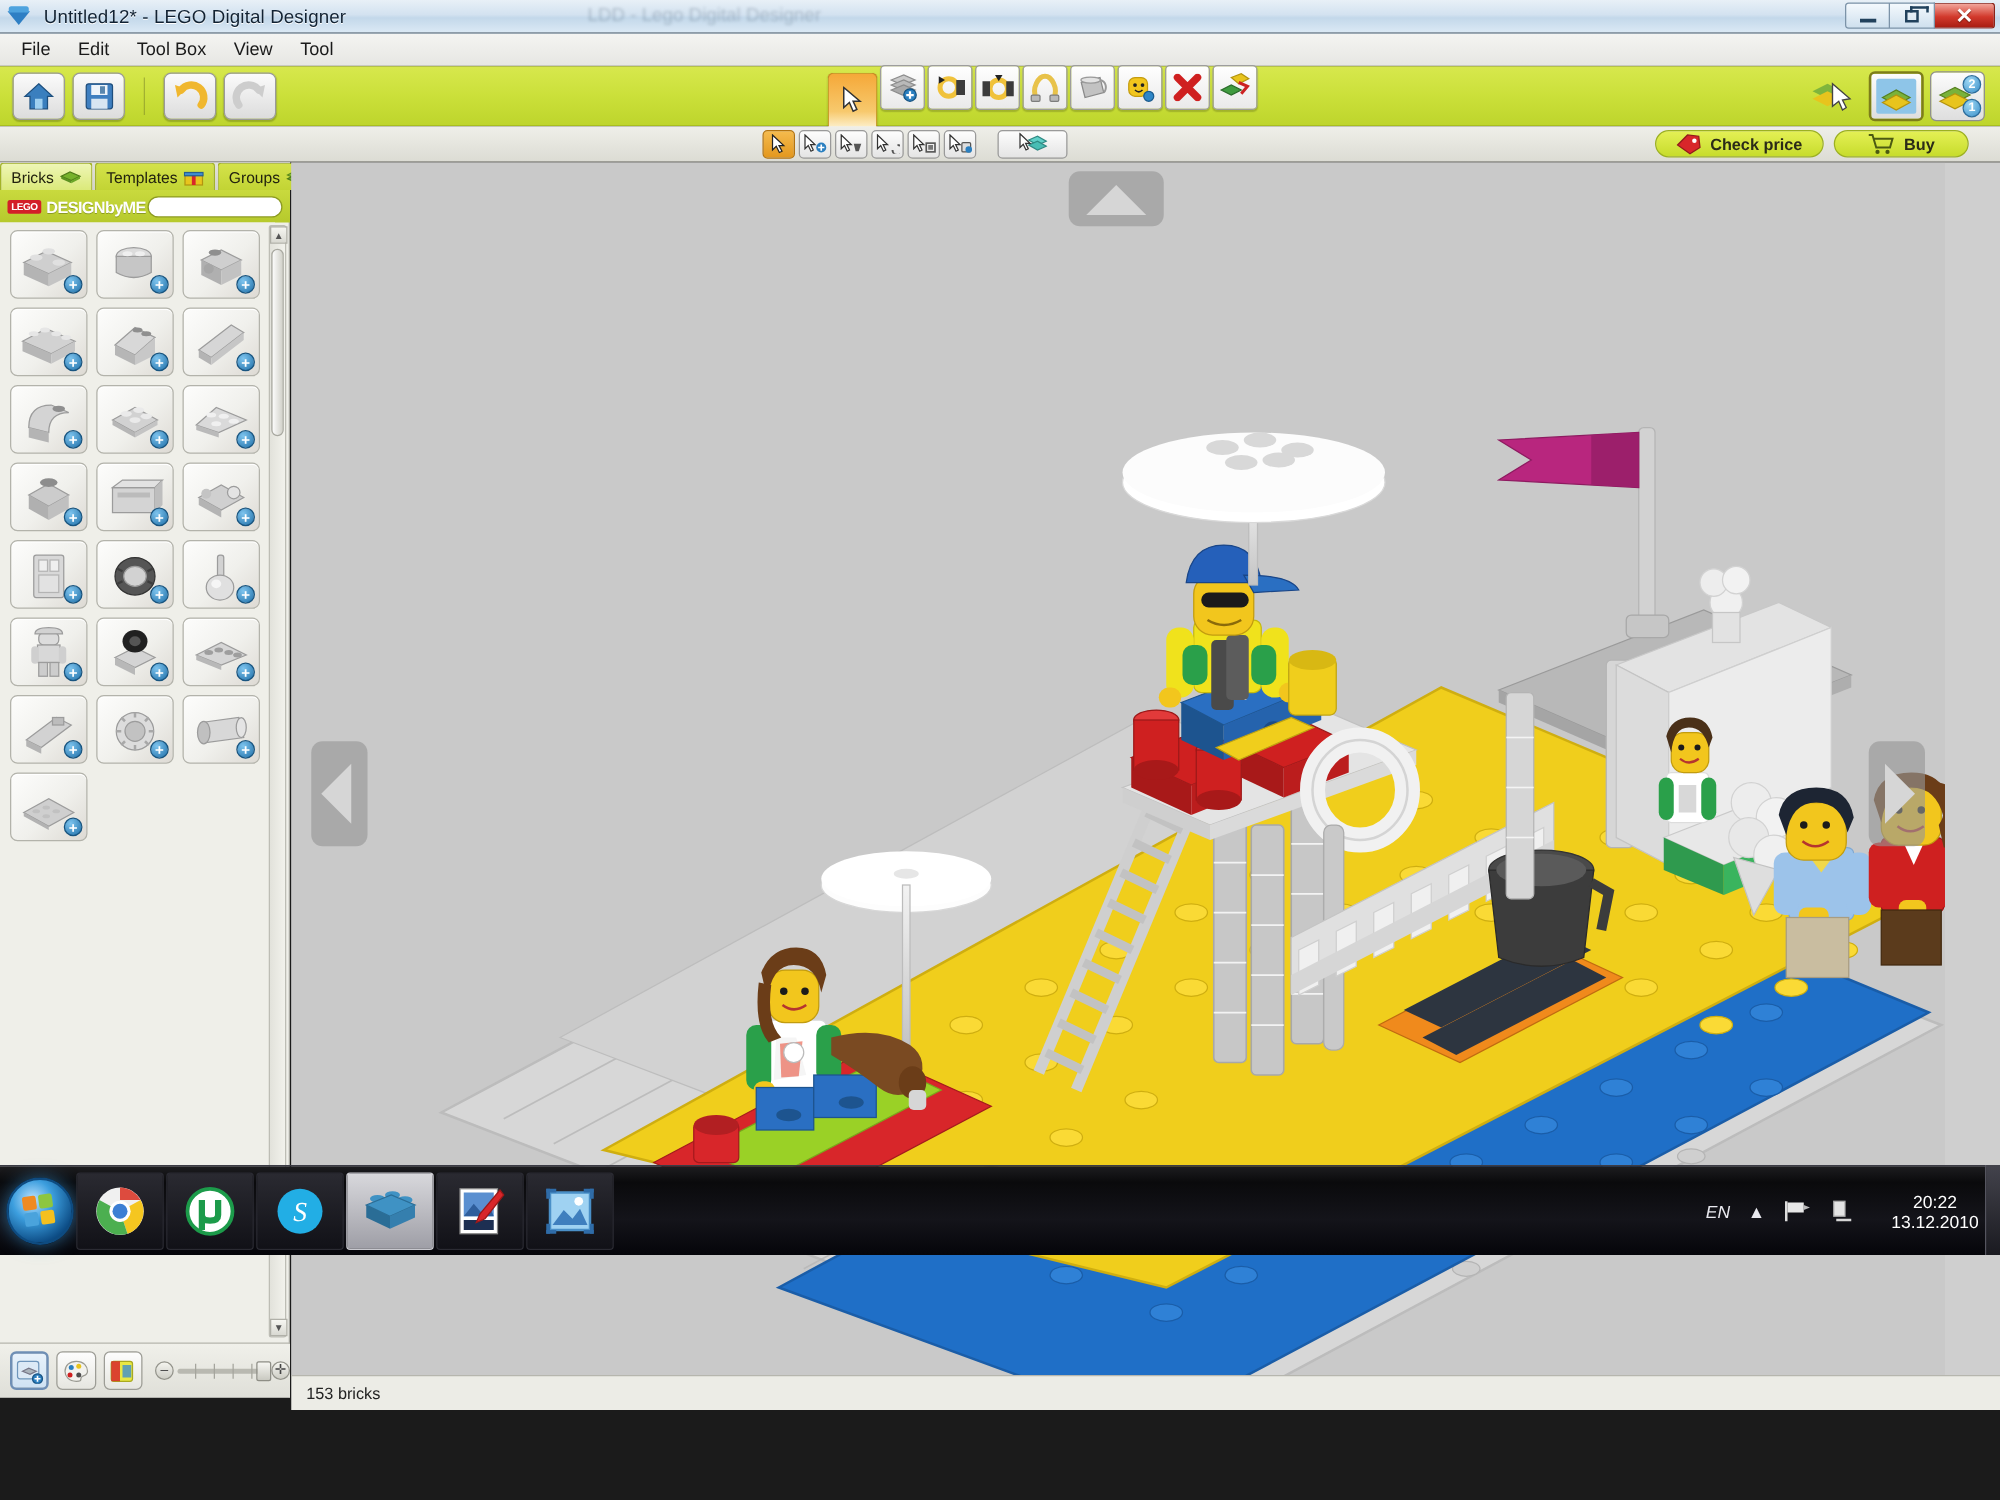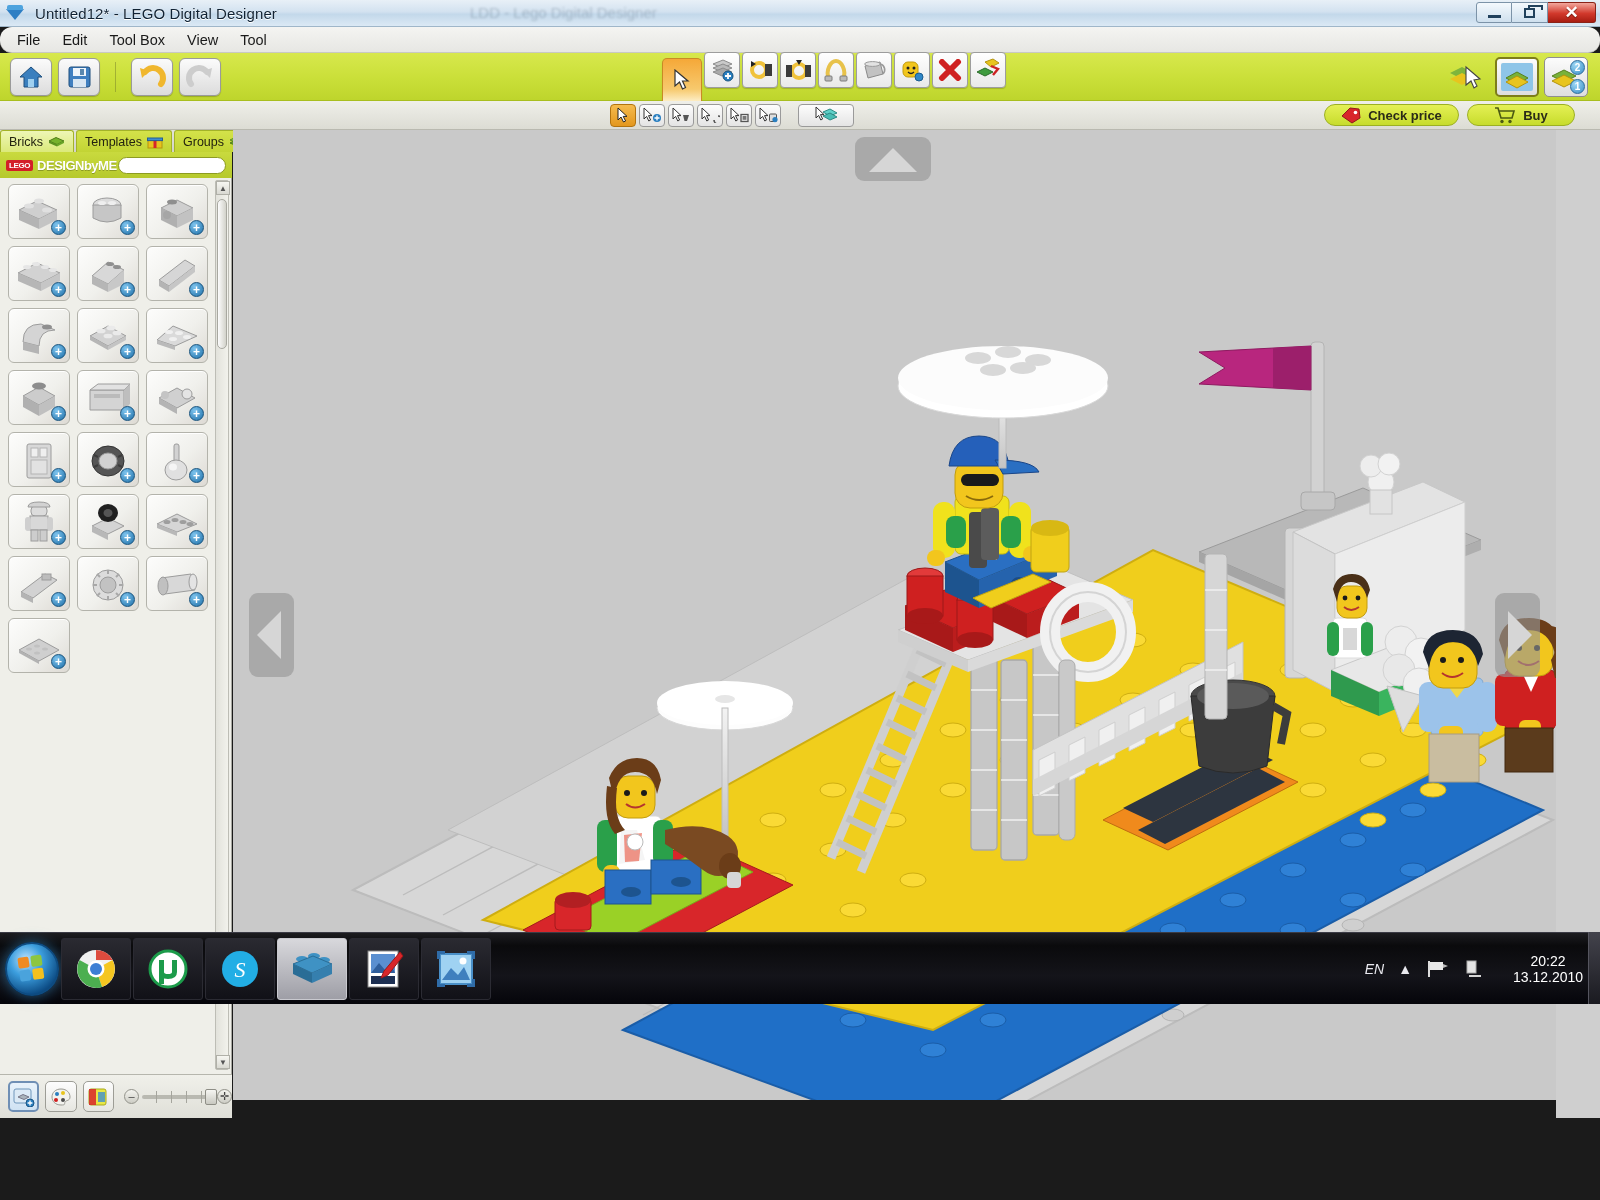--- a/index.html
+++ b/index.html
@@ -49,21 +49,21 @@
   .winbtn .min { width:13px;height:3px;background:#21415c; margin-top:7px;}
   .winbtn .res { width:11px;height:10px;border:2px solid #21415c; position:relative;}
   .winbtn .res:after{content:"";position:absolute;left:2px;top:-5px;width:11px;height:3px;border:2px solid #21415c;border-bottom:none;}
   .winbtn.close .x { color:#fff; font-size:17px; font-weight:bold; line-height:1; text-shadow:0 1px 1px #6d1509;}
 
   
   .menubar {
     position:absolute; left:0; top:27px; width:1600px; height:26px;
     background:linear-gradient(to bottom,#f4f4f2,#e7e7e3);
     border-bottom:1px solid #c9c9c2;
-    display:flex; align-items:center; padding-left:8px; gap:4px;border-radius:12px;
+    display:flex; align-items:center; padding-left:8px; gap:4px;
   }
   .menuitem { font-size:14.5px; color:#1a1a1a; padding:3px 9px; border-radius:2px; cursor:default;}
 
   
   .toolbar {
     position:absolute; left:0; top:53px; width:1600px; height:48px;
     background:linear-gradient(to bottom,#d7e84d 0%,#cbe03a 50%,#bed52c 100%);
     border-bottom:1px solid #a8be1f;
     display:flex; align-items:center;
   }
@@ -1126,20 +1126,23 @@
     </div>
     <div class="nav-arrow" style="left:16px;top:463px;width:45px;height:84px;">
       <div style="width:0;height:0;border-top:24px solid transparent;border-bottom:24px solid transparent;border-right:24px solid #d6d6d6;margin:18px auto 0 8px;"></div>
     </div>
     <div class="nav-arrow" style="left:1262px;top:463px;width:45px;height:84px;">
       <div style="width:0;height:0;border-top:24px solid transparent;border-bottom:24px solid transparent;border-left:24px solid #d6d6d6;margin:18px auto 0 13px;"></div>
     </div>
   </div>
   <div class="vp-right-strip"></div>
 
+  <div class="statusbar">
+    <span>153 bricks</span>
+  </div>
 
   <div class="taskbar">
     <div class="startorb">
       <div class="orb-flag">
         <div class="orb-q" style="left:0;top:0;background:#ef8a22;"></div>
         <div class="orb-q" style="left:13px;top:0;background:#8dc640;"></div>
         <div class="orb-q" style="left:0;top:13px;background:#4aa3dc;"></div>
         <div class="orb-q" style="left:13px;top:13px;background:#f4c01f;"></div>
       </div>
     </div>

